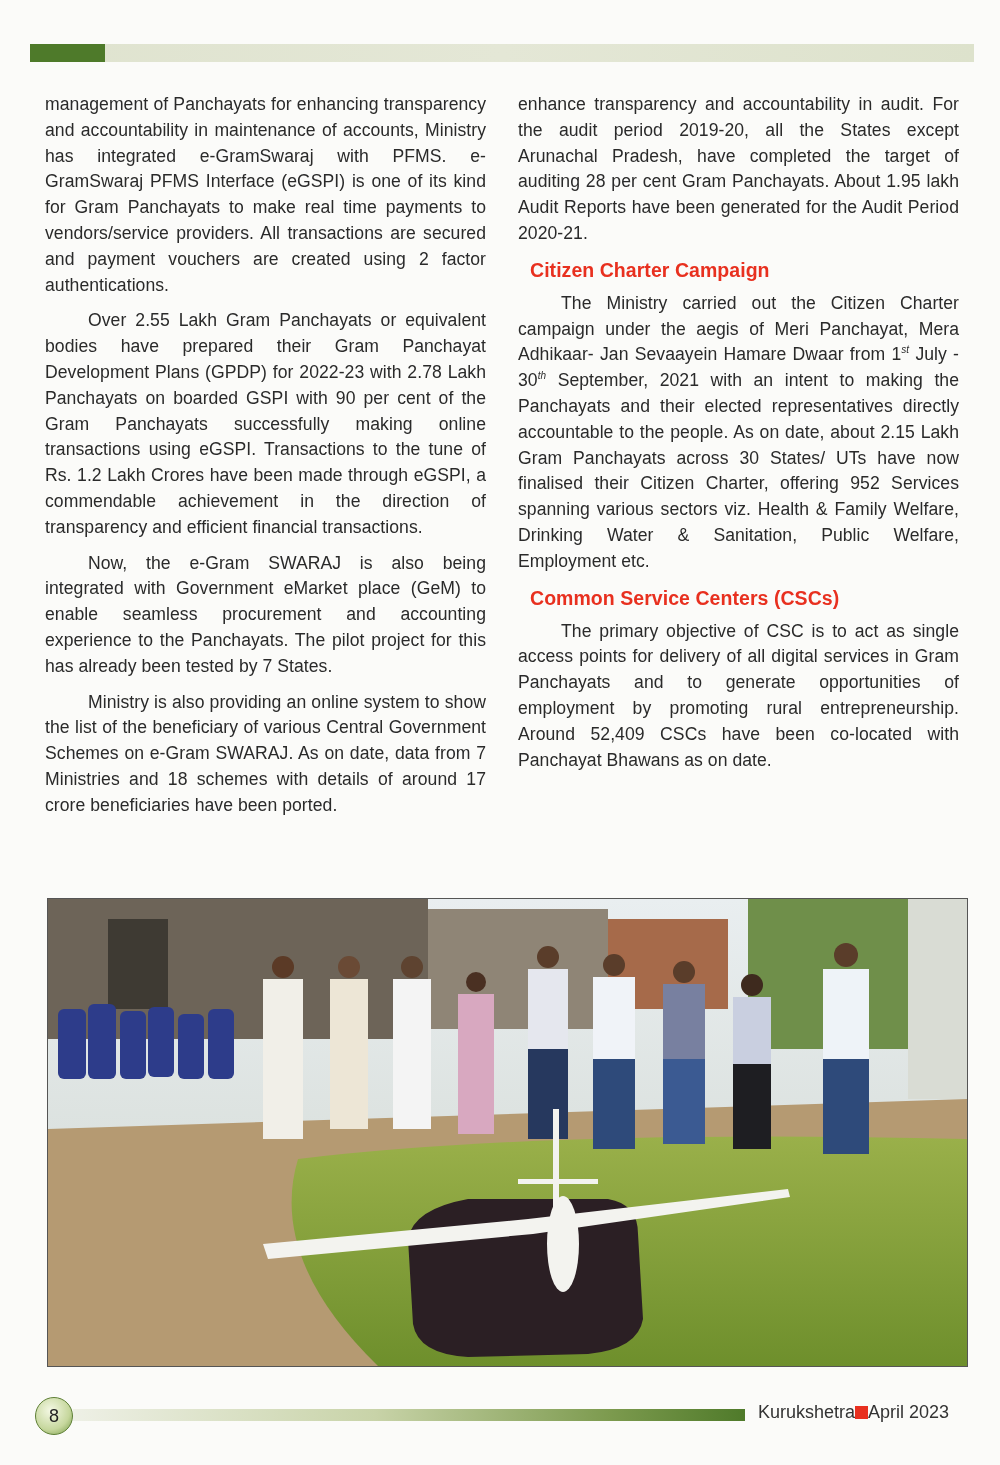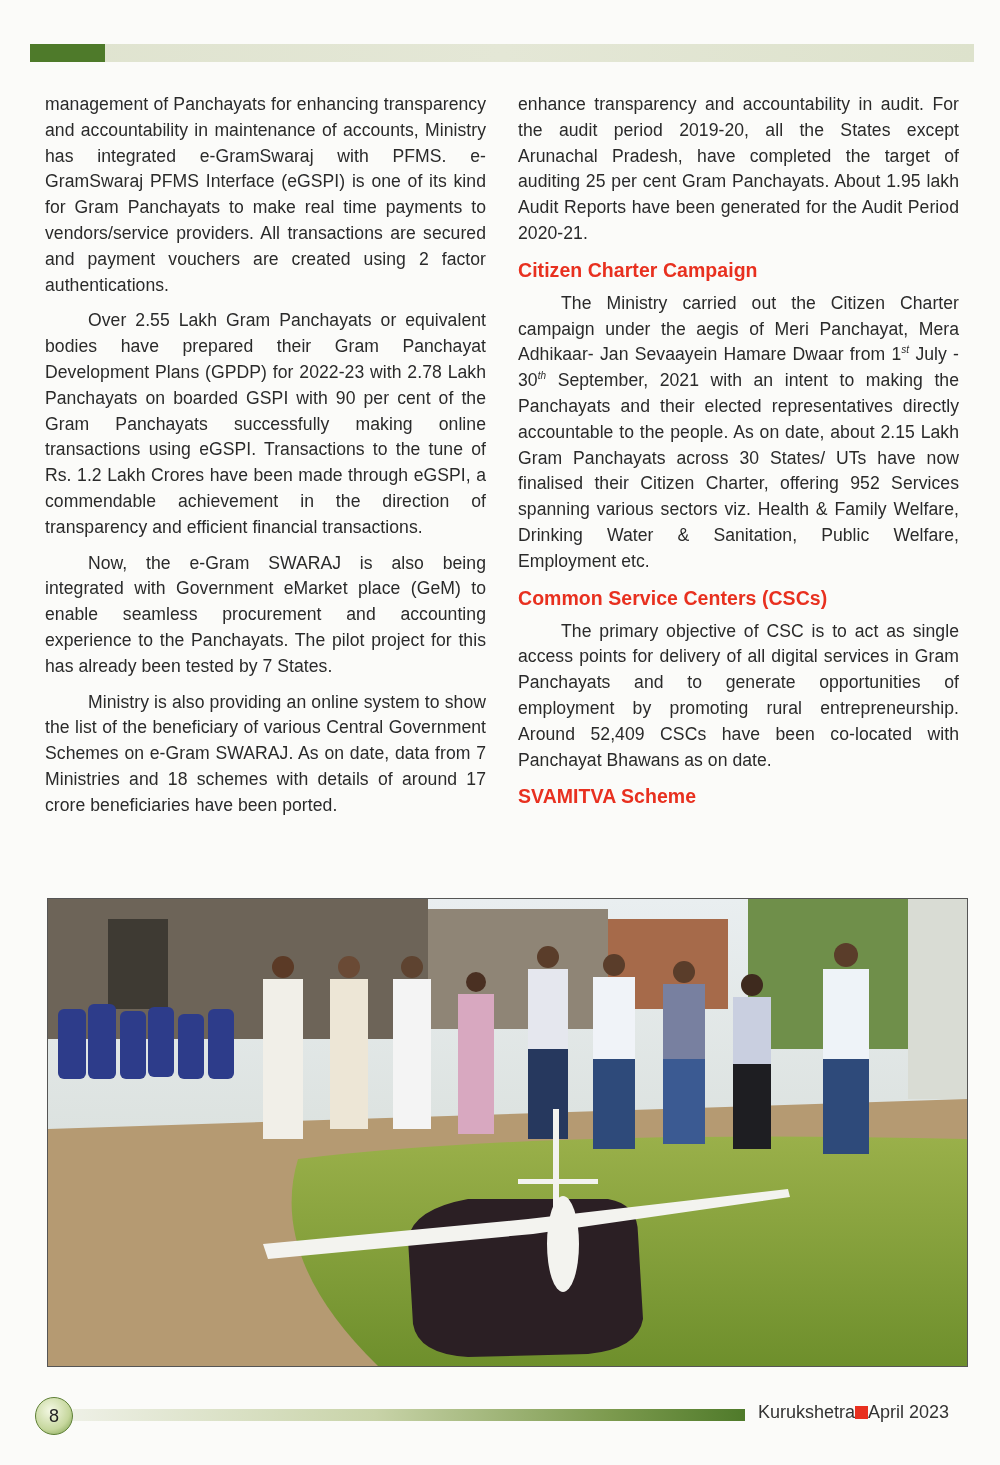--- a/index.html
+++ b/index.html
@@ -28,21 +28,21 @@
   .col-left { left: 45px; }
   .col-right { left: 518px; }
   .column p { margin: 0 0 10px 0; text-indent: 0; }
   .column p.indent { text-indent: 43px; }
   .column p.last-line-justify { text-align-last: justify; }
   .section-heading {
     color: #e8301f;
     font-weight: bold;
     font-size: 19.5px;
     line-height: 26px;
-    margin: 2px 0 8px 0;
+    margin: 2px 0 8px 12px;
   }
   sup { font-size: 10px; line-height: 0; vertical-align: 7px; font-style: italic; }
   .photo {
     position: absolute; left: 47px; top: 898px; width: 919px; height: 467px;
     overflow: hidden;
     border: 1px solid #555;
   }
   .photo svg { display: block; }
   .footer {
     position: absolute; left: 0; top: 1395px; width: 1000px; height: 40px;
@@ -74,29 +74,28 @@
 </div>
 
 <div class="column col-left">
   <p class="last-line-justify-none">management of Panchayats for enhancing transparency and accountability in maintenance of accounts, Ministry has integrated e-GramSwaraj with PFMS. e-GramSwaraj PFMS Interface (eGSPI) is one of its kind for Gram Panchayats to make real time payments to vendors/service providers. All transactions are secured and payment vouchers are created using 2 factor authentications.</p>
   <p class="indent">Over 2.55 Lakh Gram Panchayats or equivalent bodies have prepared their Gram Panchayat Development Plans (GPDP) for 2022-23 with 2.78 Lakh Panchayats on boarded GSPI with 90 per cent of the Gram Panchayats successfully making online transactions using eGSPI. Transactions to the tune of Rs. 1.2 Lakh Crores have been made through eGSPI, a commendable achievement in the direction of transparency and efficient financial transactions.</p>
   <p class="indent">Now, the e-Gram SWARAJ is also being integrated with Government eMarket place (GeM) to enable seamless procurement and accounting experience to the Panchayats. The pilot project for this has already been tested by 7 States.</p>
   <p class="indent">Ministry is also providing an online system to show the list of the beneficiary of various Central Government Schemes on e-Gram SWARAJ. As on date, data from 7 Ministries and 18 schemes with details of around 17 crore beneficiaries have been ported.</p>
 </div>
 
 <div class="column col-right">
-  <p>enhance transparency and accountability in audit. For the audit period 2019-20, all the States except Arunachal Pradesh, have completed the target of auditing 25 per cent Gram Panchayats. About 1.95 lakh Audit Reports have been generated for the Audit Period 2020-21.</p>
+  <p>enhance transparency and accountability in audit. For the audit period 2019-20, all the States except Arunachal Pradesh, have completed the target of auditing 28 per cent Gram Panchayats. About 1.95 lakh Audit Reports have been generated for the Audit Period 2020-21.</p>
 
   <h3 class="section-heading">Citizen Charter Campaign</h3>
   <p class="indent"><span>The Ministry carried out the Citizen Charter campaign under the aegis of Meri Panchayat, Mera Adhikaar- Jan Sevaayein Hamare Dwaar from 1</span><sup>st</sup><span> July - 30</span><sup>th</sup><span> September, 2021 with an intent to making the Panchayats and their elected representatives directly accountable to the people. As on date, about 2.15 Lakh Gram Panchayats across 30 States/ UTs have now finalised their Citizen Charter, offering 952 Services spanning various sectors viz. Health &amp; Family Welfare, Drinking Water &amp; Sanitation, Public Welfare, Employment etc.</span></p>
 
   <h3 class="section-heading">Common Service Centers (CSCs)</h3>
   <p class="indent">The primary objective of CSC is to act as single access points for delivery of all digital services in Gram Panchayats and to generate opportunities of employment by promoting rural entrepreneurship. Around 52,409 CSCs have been co-located with Panchayat Bhawans as on date.</p>
 
-  <h3 class="section-heading">SVAMITVA Scheme</h3>
 </div>
 
 <div class="photo" aria-label="Group of villagers, school children and officials standing near a survey drone placed on a carry case on grass">
   <svg width="919" height="467" viewBox="0 0 919 467">
     <defs>
       <linearGradient id="sky" x1="0" y1="0" x2="0" y2="1">
         <stop offset="0" stop-color="#e9eef0"></stop>
           <stop offset="1" stop-color="#cfd6cf"></stop>
       </linearGradient>
       <linearGradient id="grass" x1="0" y1="0" x2="0" y2="1">

